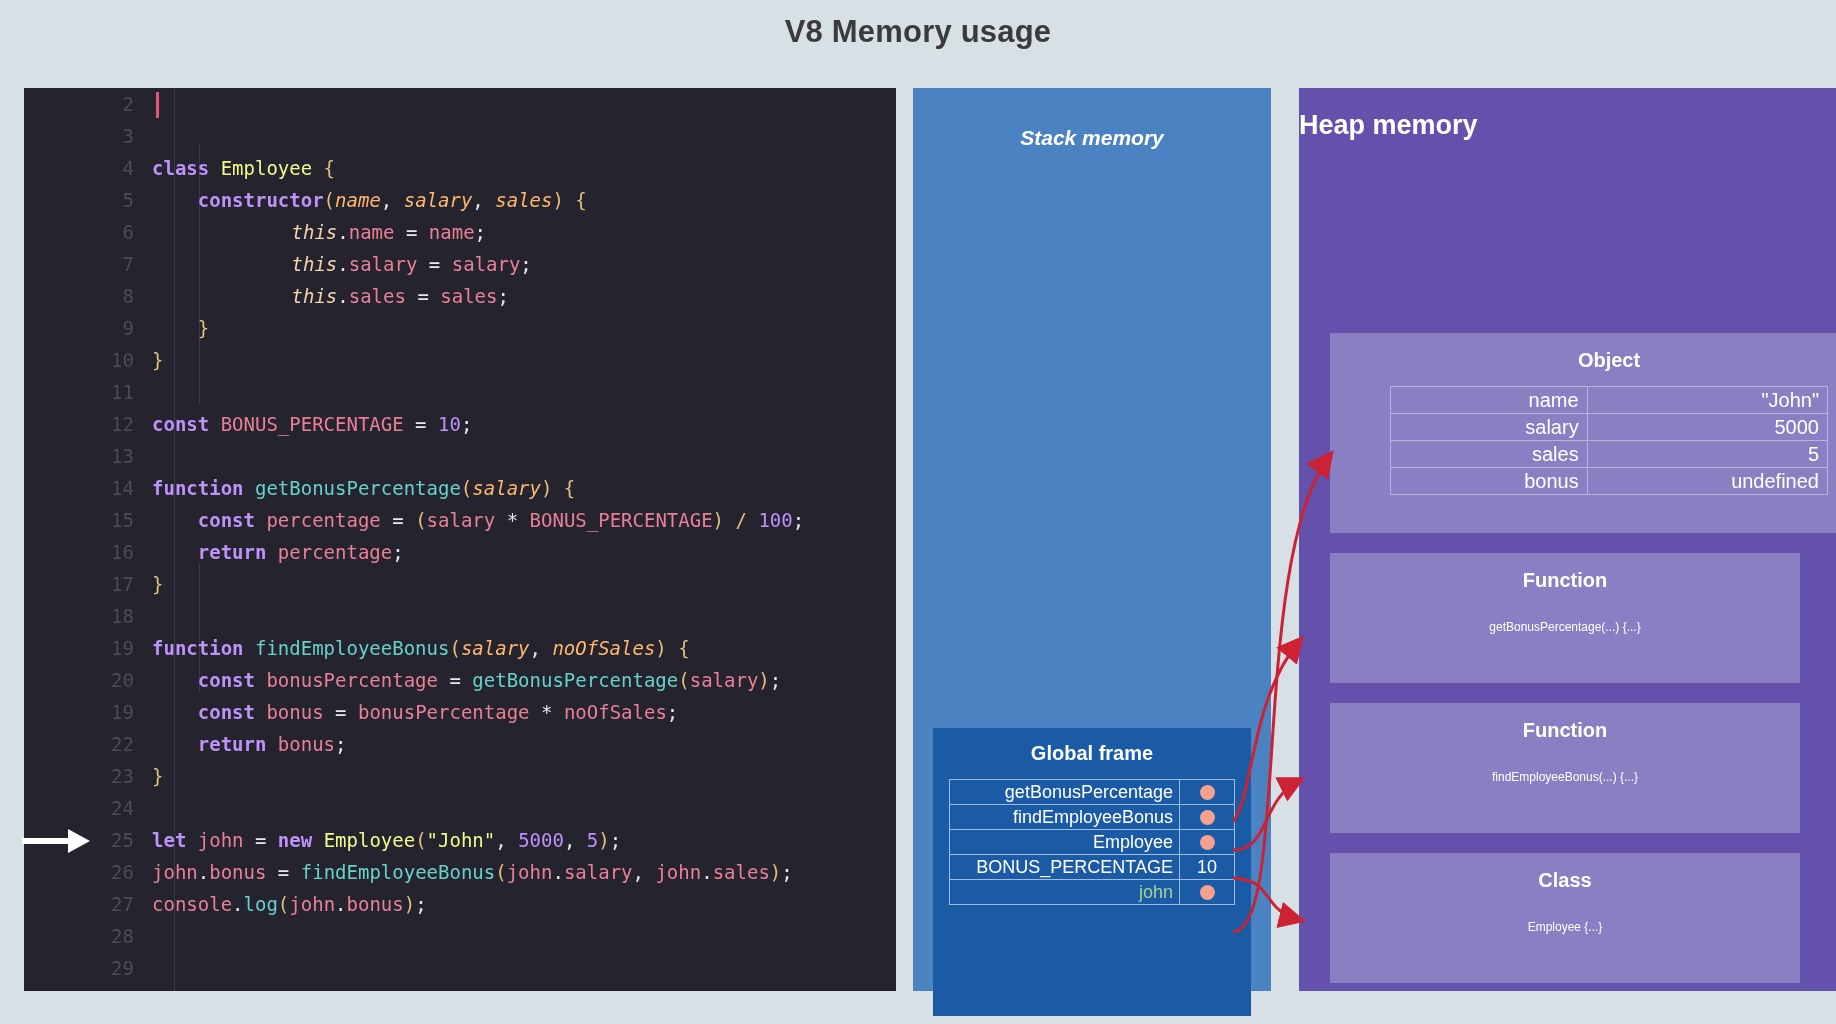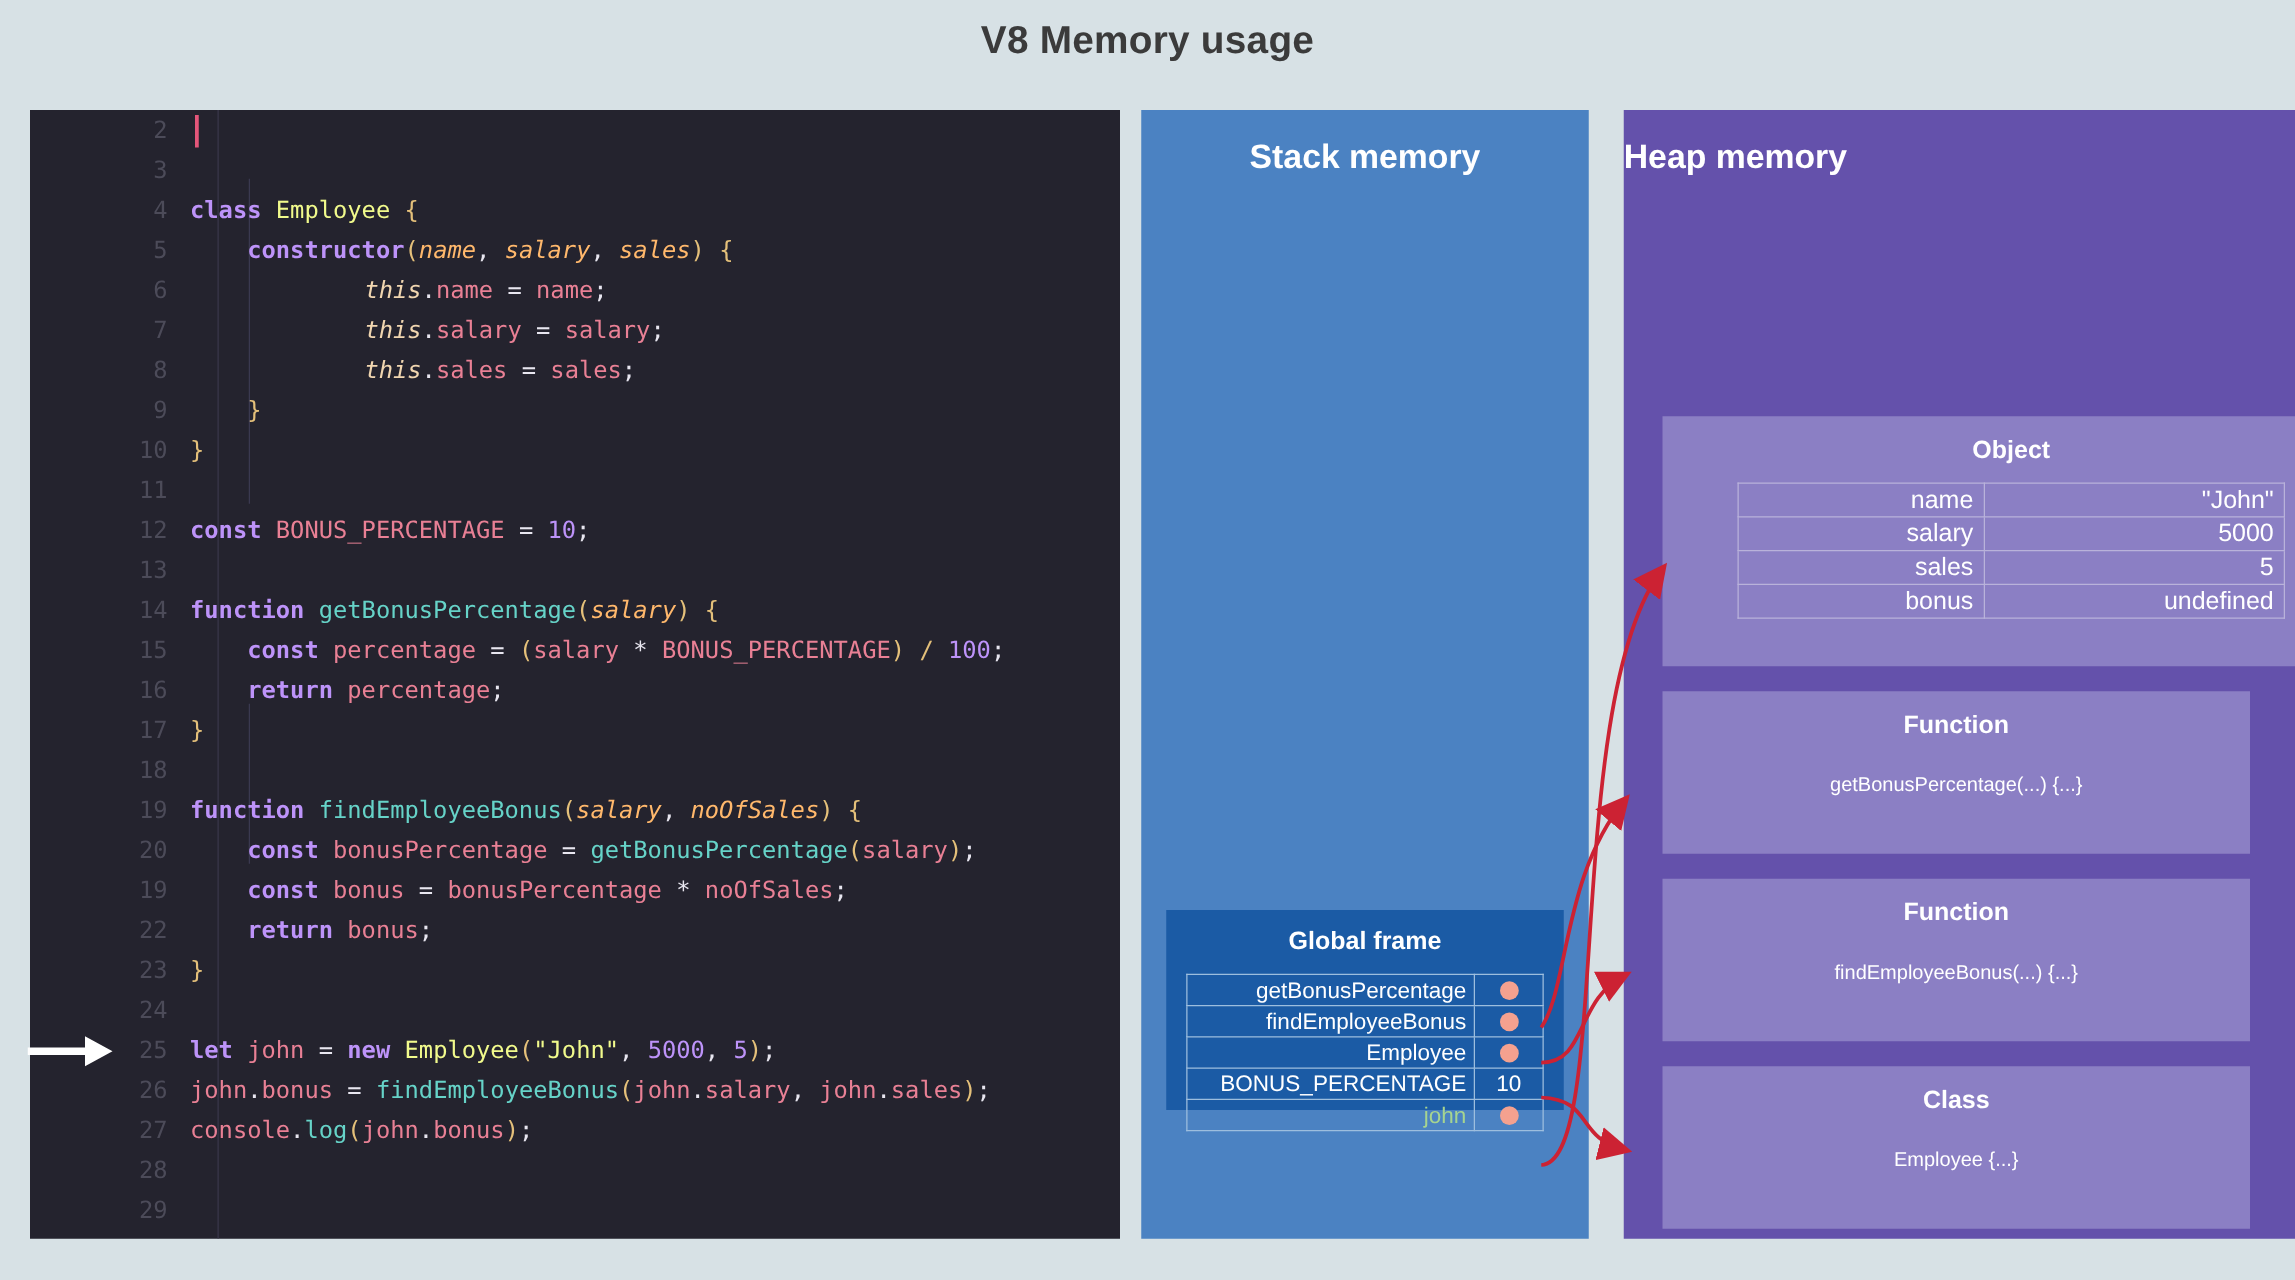--- a/index.html
+++ b/index.html
@@ -55,24 +55,24 @@
   .this {color:#f1d6b0;font-style:italic;margin-left:48px;}
   #exec-arrow{
     position:absolute;left:22px;top:806px;width:70px;height:28px;
   }
   
   #stack-panel{
     position:absolute;left:913px;top:88px;width:358px;height:903px;
     background:#4b82c2;
   }
   #stack-title{
-    margin-top:22px;text-align:center;color:#fff;font-size:27px;font-weight:bold;
+    margin-top:38px;text-align:center;color:#fff;font-size:21px;font-weight:bold;font-style:italic;
   }
   #global-frame{
-    position:absolute;left:20px;top:640px;width:318px;height:160px;
+    position:absolute;left:20px;top:640px;width:318px;height:288px;
     background:#1b5ba5;
   }
   #gf-title{
     text-align:center;color:#fff;font-weight:bold;font-size:20px;
     padding-top:14px;
   }
   #gf-table{
     margin:14px auto 0 auto;width:286px;border-collapse:collapse;
   }
   #gf-table td{
@@ -92,21 +92,21 @@
     background:#6451ab;
   }
   #heap-title{
     margin-top:22px;text-align:left;color:#fff;font-size:27px;font-weight:bold;
   }
   .heap-card{
     position:absolute;left:31px;width:470px;background:#8b7fc4;
     color:#fff;text-align:center;
   }
   .card-title{font-weight:bold;font-size:20px;padding-top:16px;}
-  .card-body{font-size:16px;padding-top:28px;}
+  .card-body{font-size:12px;padding-top:28px;}
   #obj-card{top:245px;height:200px;padding-left:44px;}
   #fn1-card{top:465px;height:130px;}
   #fn2-card{top:615px;height:130px;}
   #cls-card{top:765px;height:130px;}
   #obj-table{margin:14px auto 0 auto;width:438px;border-collapse:collapse;}
   #obj-table td{
     border:1px solid #b9b2da;height:26px;font-size:20px;color:#fff;padding:0 8px;
   }
   #obj-table td.k{text-align:right;width:45%;}
   #obj-table td.v{text-align:right;}

